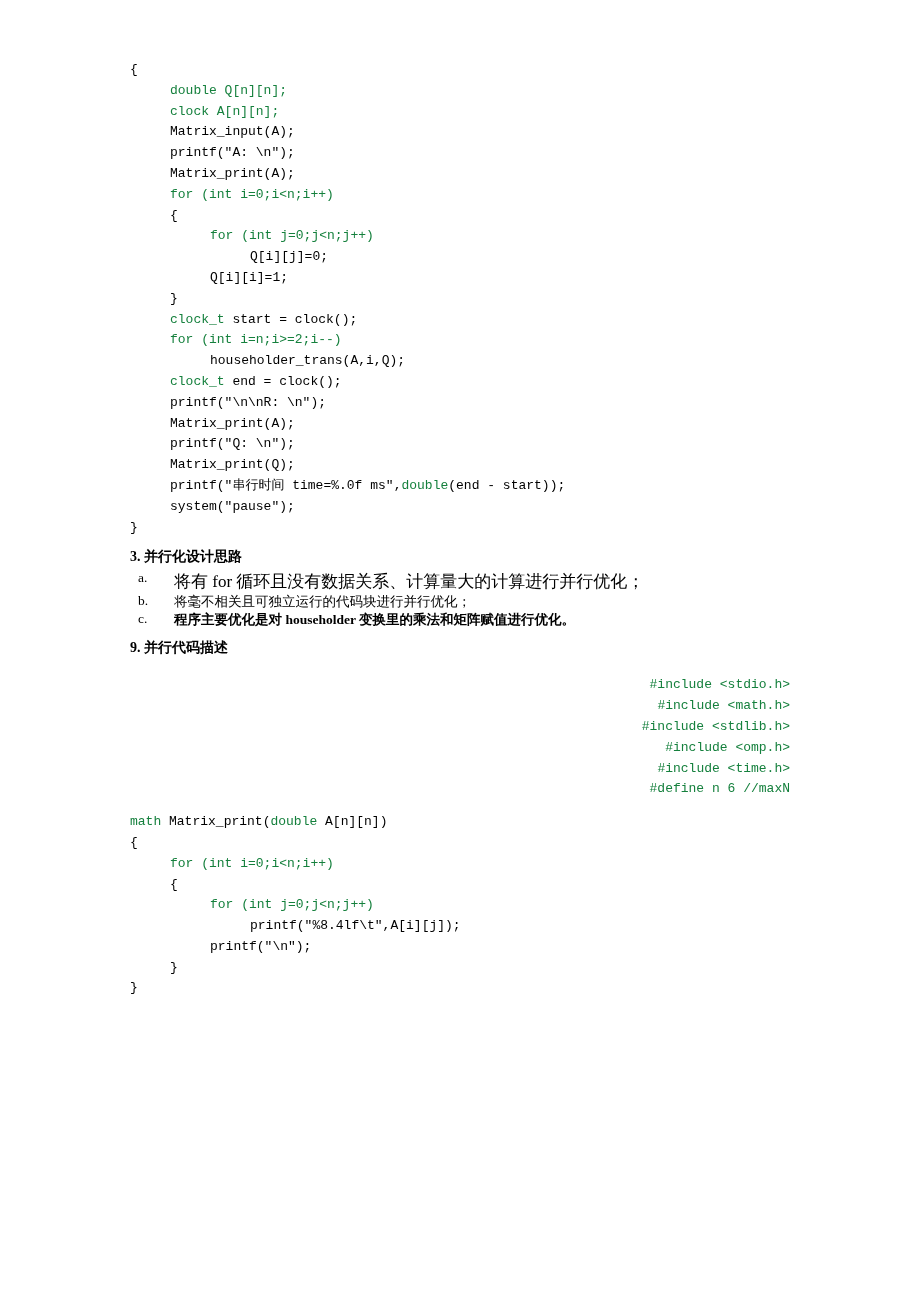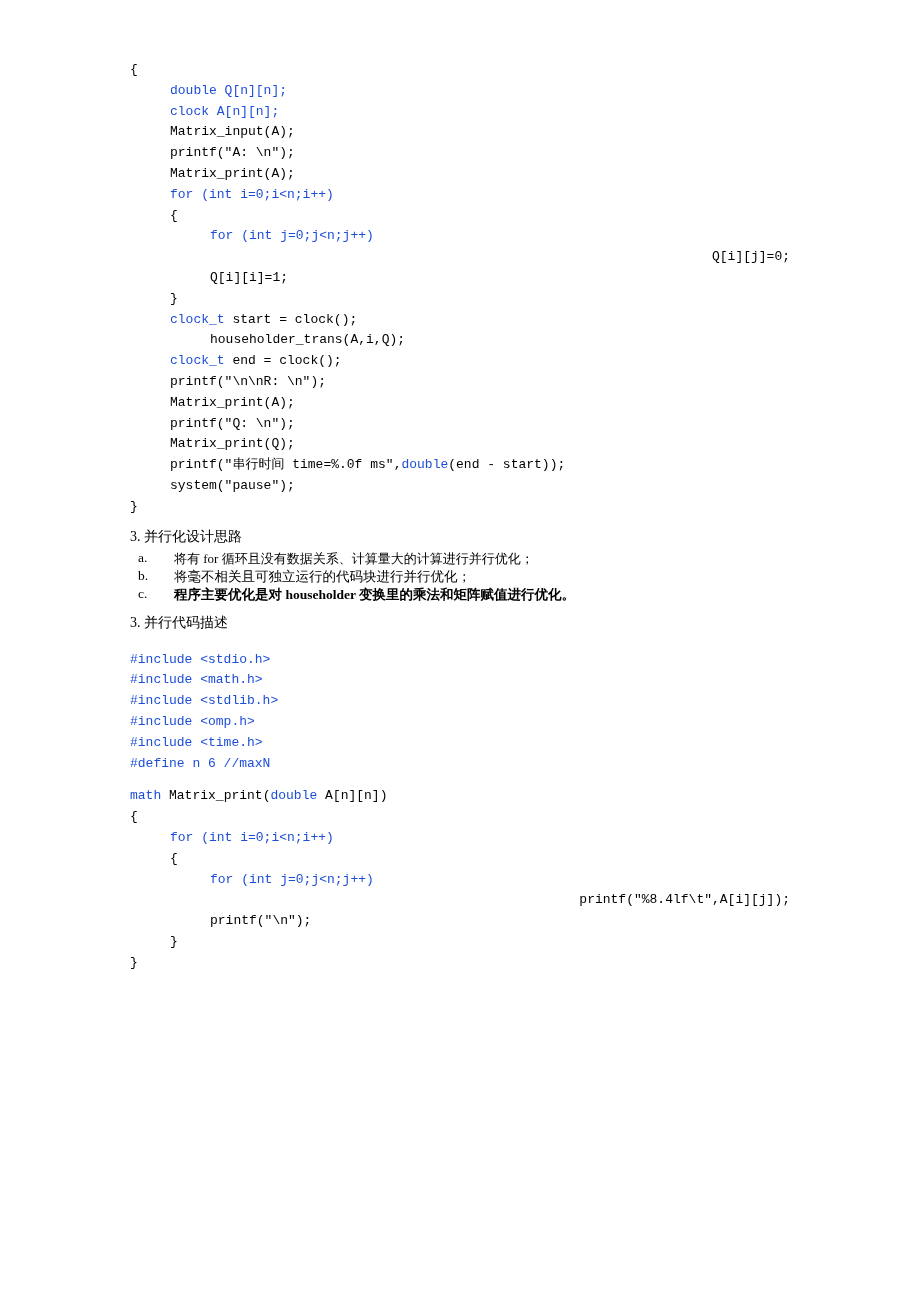--- a/index.html
+++ b/index.html
@@ -16,91 +16,92 @@
       min-height: 1302px;
       padding: 60px 130px 60px 130px;
     }
     .blue {
       color: #0000ff;
     }
     .black {
       color: #000000;
     }
     .section-heading {
-      font-weight: normal;
+      font-weight: bold;
       font-size: 14px;
       margin-top: 2px;
       margin-bottom: 4px;
     }
     .list-alpha {
       display: flex;
       gap: 12px;
     }
     .list-alpha .label {
       min-width: 20px;
     }
     .code-section {
       font-family: "Courier New", Consolas, monospace;
       font-size: 13px;
       line-height: 1.6;
     }
-    .code-section .blue { color: #1d4ed8; }
+    .code-section .blue { color: #15803d; }
     .code-section .black { color: #000000; }
     .indent1 { padding-left: 40px; }
     .indent2 { padding-left: 80px; }
-    .indent3 { padding-left: 120px; text-align: right; }
+    .indent3 { padding-left: 120px; }
     .spacer { height: 12px; }
   </style>
 </head>
 <body>
 
 <div class="code-section">
   <div class="black">{</div>
   <div class="indent1"><span class="blue">double Q[n][n];</span></div>
   <div class="indent1"><span class="blue">clock A[n][n];</span></div>
   <div class="indent1 black">Matrix_input(A);</div>
   <div class="indent1 black">printf("A: \n");</div>
   <div class="indent1 black">Matrix_print(A);</div>
   <div class="indent1"><span class="blue">for (int i=0;i&lt;n;i++)</span></div>
   <div class="indent1 black">{</div>
   <div class="indent2"><span class="blue">for (int j=0;j&lt;n;j++)</span></div>
   <div class="indent3 black">Q[i][j]=0;</div>
   <div class="indent2 black">Q[i][i]=1;</div>
   <div class="indent1 black">}</div>
   <div class="indent1"><span class="blue">clock_t</span><span class="black"> start = clock();</span></div>
+  <div class="indent1"><span class="blue">for (int i=n;i&gt;=2;i--)</span></div>
   <div class="indent2 black">householder_trans(A,i,Q);</div>
   <div class="indent1"><span class="blue">clock_t</span><span class="black"> end = clock();</span></div>
   <div class="indent1 black">printf("\n\nR: \n");</div>
   <div class="indent1 black">Matrix_print(A);</div>
   <div class="indent1 black">printf("Q: \n");</div>
   <div class="indent1 black">Matrix_print(Q);</div>
   <div class="indent1 black">printf("串行时间 time=%.0f ms",<span class="blue">double</span>(end - start));</div>
   <div class="indent1 black">system("pause");</div>
   <div class="black">}</div>
 </div>
 
 <div style="margin-top:10px;">
   <div class="section-heading">3.  并行化设计思路</div>
   <div class="list-alpha" style="margin-left:8px;">
     <span class="label" style="min-width:24px; font-size:13.5px;">a.</span>
-    <span style="font-size:13px;">将有 for 循环且没有数据关系、计算量大的计算进行并行优化；</span>
+    <span style="font-size:17px;">将有 for 循环且没有数据关系、计算量大的计算进行并行优化；</span>
   </div>
   <div class="list-alpha" style="margin-left:8px;">
     <span class="label" style="min-width:24px; font-size:13.5px;">b.</span>
     <span style="font-size:13.5px;font-family:Liberation Mono, monospace;">将毫不相关且可独立运行的代码块进行并行优化；</span>
   </div>
   <div class="list-alpha" style="margin-left:8px;">
     <span class="label" style="min-width:24px; font-size:13.5px;">c.</span>
     <span style="font-size:13.5px;font-weight:bold;">程序主要优化是对 householder 变换里的乘法和矩阵赋值进行优化。</span>
   </div>
 </div>
 
 <div style="margin-top:10px;">
-  <div class="section-heading">3.  并行代码描述</div>
-  <div class="code-section" style="margin-top:18px;">
+  <div class="section-heading">9.  并行代码描述</div>
+  <div class="code-section" style="margin-top:18px;text-align:right;">
     <div class="blue">#include &lt;stdio.h&gt;</div>
     <div class="blue">#include &lt;math.h&gt;</div>
     <div class="blue">#include &lt;stdlib.h&gt;</div>
     <div class="blue">#include &lt;omp.h&gt;</div>
     <div class="blue">#include &lt;time.h&gt;</div>
     <div class="blue">#define n 6 //maxN</div>
   </div>
 </div>
 
 <div class="spacer"></div>

